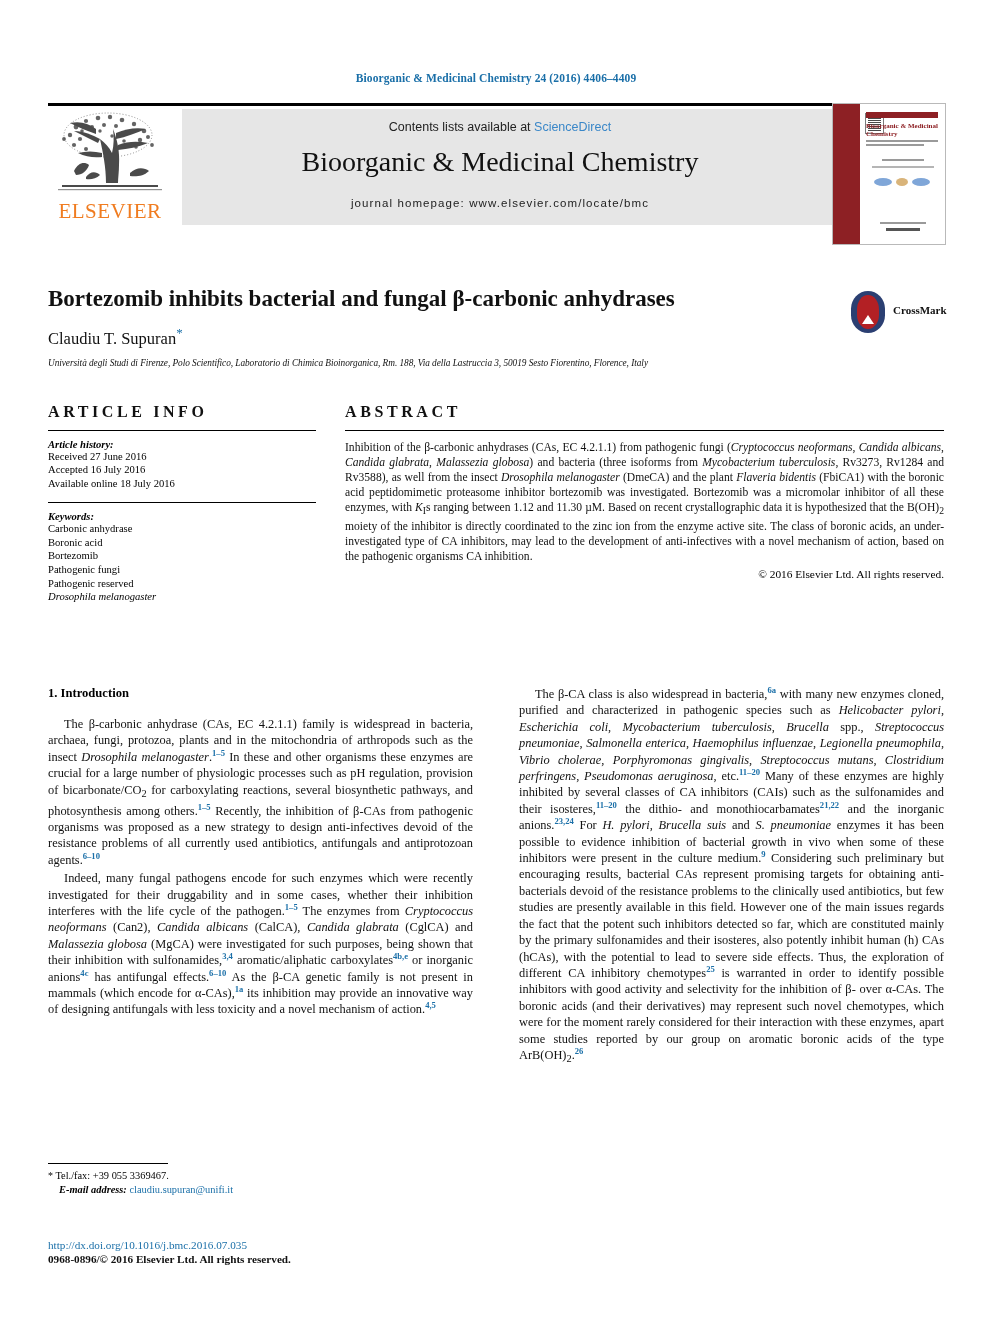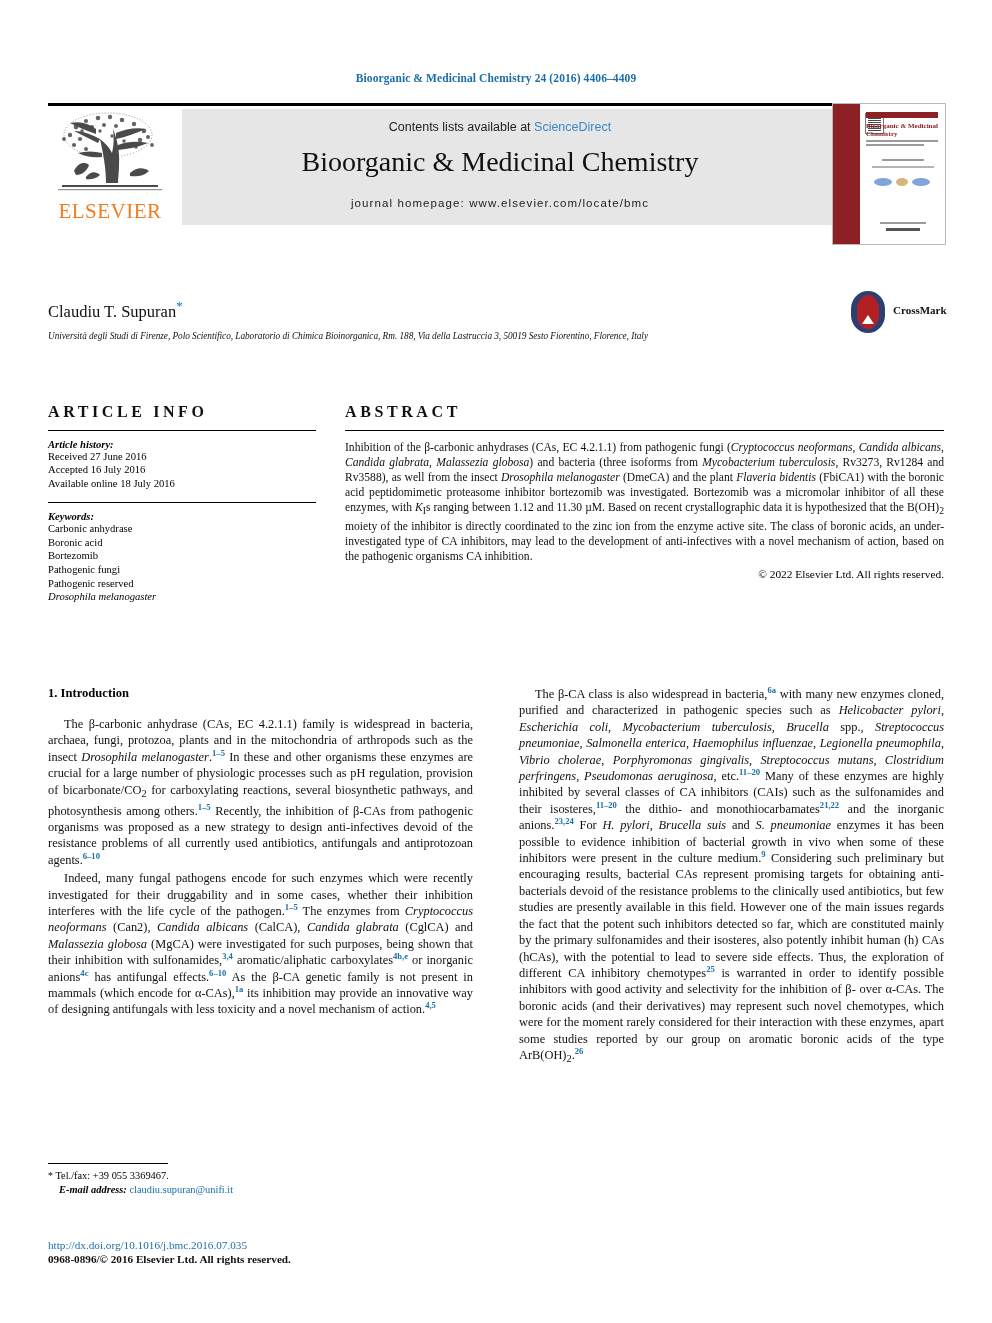--- a/index.html
+++ b/index.html
@@ -496,20 +496,21 @@
           <div class="mol-blob" style="left:24px;background:#d9b47a;width:12px;"></div>
           <div class="mol-blob" style="left:40px;"></div>
         </div>
         <div class="cover-foot1"></div>
         <div class="cover-foot2"></div>
       </div>
     </div>
   </div>
 
   <div class="title-block">
+    <div class="article-title">Bortezomib inhibits bacterial and fungal β-carbonic anhydrases</div>
     <div class="author"><span>Claudiu T. Supuran</span><span class="star">*</span></div>
     <div class="affil">Università degli Studi di Firenze, Polo Scientifico, Laboratorio di Chimica Bioinorganica, Rm. 188, Via della Lastruccia 3, 50019 Sesto Fiorentino, Florence, Italy</div>
   </div>
 
   <div class="crossmark">
     <div class="cm-badge">
       <div class="cm-outer"></div>
       <div class="cm-inner"></div>
       <div class="cm-tri"></div>
     </div>
@@ -530,21 +531,21 @@
     <div class="kw-line">Bortezomib</div>
     <div class="kw-line">Pathogenic fungi</div>
     <div class="kw-line">Pathogenic reserved</div>
     <div class="kw-line ital">Drosophila melanogaster</div>
   </div>
 
   <div class="abs-col">
     <div class="sec-label">ABSTRACT</div>
     <div class="hr-thin"></div>
     <div class="abstract-body" id="abstract-text">Inhibition of the β-carbonic anhydrases (CAs, EC 4.2.1.1) from pathogenic fungi (<i>Cryptococcus neoformans</i>, <i>Candida albicans</i>, <i>Candida glabrata</i>, <i>Malassezia globosa</i>) and bacteria (three isoforms from <i>Mycobacterium tuberculosis</i>, Rv3273, Rv1284 and Rv3588), as well from the insect <i>Drosophila melanogaster</i> (DmeCA) and the plant <i>Flaveria bidentis</i> (FbiCA1) with the boronic acid peptidomimetic proteasome inhibitor bortezomib was investigated. Bortezomib was a micromolar inhibitor of all these enzymes, with <i>K</i><sub>I</sub>s ranging between 1.12 and 11.30 µM. Based on recent crystallographic data it is hypothesized that the B(OH)<sub>2</sub> moiety of the inhibitor is directly coordinated to the zinc ion from the enzyme active site. The class of boronic acids, an under-investigated type of CA inhibitors, may lead to the development of anti-infectives with a novel mechanism of action, based on the pathogenic organisms CA inhibition.</div>
-    <div class="copyright">© 2022 Elsevier Ltd. All rights reserved.</div>
+    <div class="copyright">© 2016 Elsevier Ltd. All rights reserved.</div>
   </div>
 
   <div class="col-left">
     <div class="h1">1. Introduction</div>
     <p class="para" id="p1">The β-carbonic anhydrase (CAs, EC 4.2.1.1) family is widespread in bacteria, archaea, fungi, protozoa, plants and in the mitochondria of arthropods such as the insect <i>Drosophila melanogaster</i>.<sup class="ref">1–5</sup> In these and other organisms these enzymes are crucial for a large number of physiologic processes such as pH regulation, provision of bicarbonate/CO<sub>2</sub> for carboxylating reactions, several biosynthetic pathways, and photosynthesis among others.<sup class="ref">1–5</sup> Recently, the inhibition of β-CAs from pathogenic organisms was proposed as a new strategy to design anti-infectives devoid of the resistance problems of all currently used antibiotics, antifungals and antiprotozoan agents.<sup class="ref">6–10</sup></p>
     <p class="para" id="p2">Indeed, many fungal pathogens encode for such enzymes which were recently investigated for their druggability and in some cases, whether their inhibition interferes with the life cycle of the pathogen.<sup class="ref">1–5</sup> The enzymes from <i>Cryptococcus neoformans</i> (Can2), <i>Candida albicans</i> (CalCA), <i>Candida glabrata</i> (CglCA) and <i>Malassezia globosa</i> (MgCA) were investigated for such purposes, being shown that their inhibition with sulfonamides,<sup class="ref">3,4</sup> aromatic/aliphatic carboxylates<sup class="ref">4b,e</sup> or inorganic anions<sup class="ref">4c</sup> has antifungal effects.<sup class="ref">6–10</sup> As the β-CA genetic family is not present in mammals (which encode for α-CAs),<sup class="ref">1a</sup> its inhibition may provide an innovative way of designing antifungals with less toxicity and a novel mechanism of action.<sup class="ref">4,5</sup></p>
   </div>
 
   <div class="col-right">
     <p class="para" id="p3">The β-CA class is also widespread in bacteria,<sup class="ref">6a</sup> with many new enzymes cloned, purified and characterized in pathogenic species such as <i>Helicobacter pylori</i>, <i>Escherichia coli</i>, <i>Mycobacterium tuberculosis</i>, <i>Brucella</i> spp., <i>Streptococcus pneumoniae</i>, <i>Salmonella enterica</i>, <i>Haemophilus influenzae</i>, <i>Legionella pneumophila</i>, <i>Vibrio cholerae</i>, <i>Porphyromonas gingivalis</i>, <i>Streptococcus mutans</i>, <i>Clostridium perfringens</i>, <i>Pseudomonas aeruginosa</i>, etc.<sup class="ref">11–20</sup> Many of these enzymes are highly inhibited by several classes of CA inhibitors (CAIs) such as the sulfonamides and their isosteres,<sup class="ref">11–20</sup> the dithio- and monothiocarbamates<sup class="ref">21,22</sup> and the inorganic anions.<sup class="ref">23,24</sup> For <i>H. pylori</i>, <i>Brucella suis</i> and <i>S. pneumoniae</i> enzymes it has been possible to evidence inhibition of bacterial growth in vivo when some of these inhibitors were present in the culture medium.<sup class="ref">9</sup> Considering such preliminary but encouraging results, bacterial CAs represent promising targets for obtaining anti-bacterials devoid of the resistance problems to the clinically used antibiotics, but few studies are presently available in this field. However one of the main issues regards the fact that the potent such inhibitors detected so far, which are constituted mainly by the primary sulfonamides and their isosteres, also potently inhibit human (h) CAs (hCAs), with the potential to lead to severe side effects. Thus, the exploration of different CA inhibitory chemotypes<sup class="ref">25</sup> is warranted in order to identify possible inhibitors with good activity and selectivity for the inhibition of β- over α-CAs. The boronic acids (and their derivatives) may represent such novel chemotypes, which were for the moment rarely considered for their interaction with these enzymes, apart some studies reported by our group on aromatic boronic acids of the type ArB(OH)<sub>2</sub>.<sup class="ref">26</sup></p>

